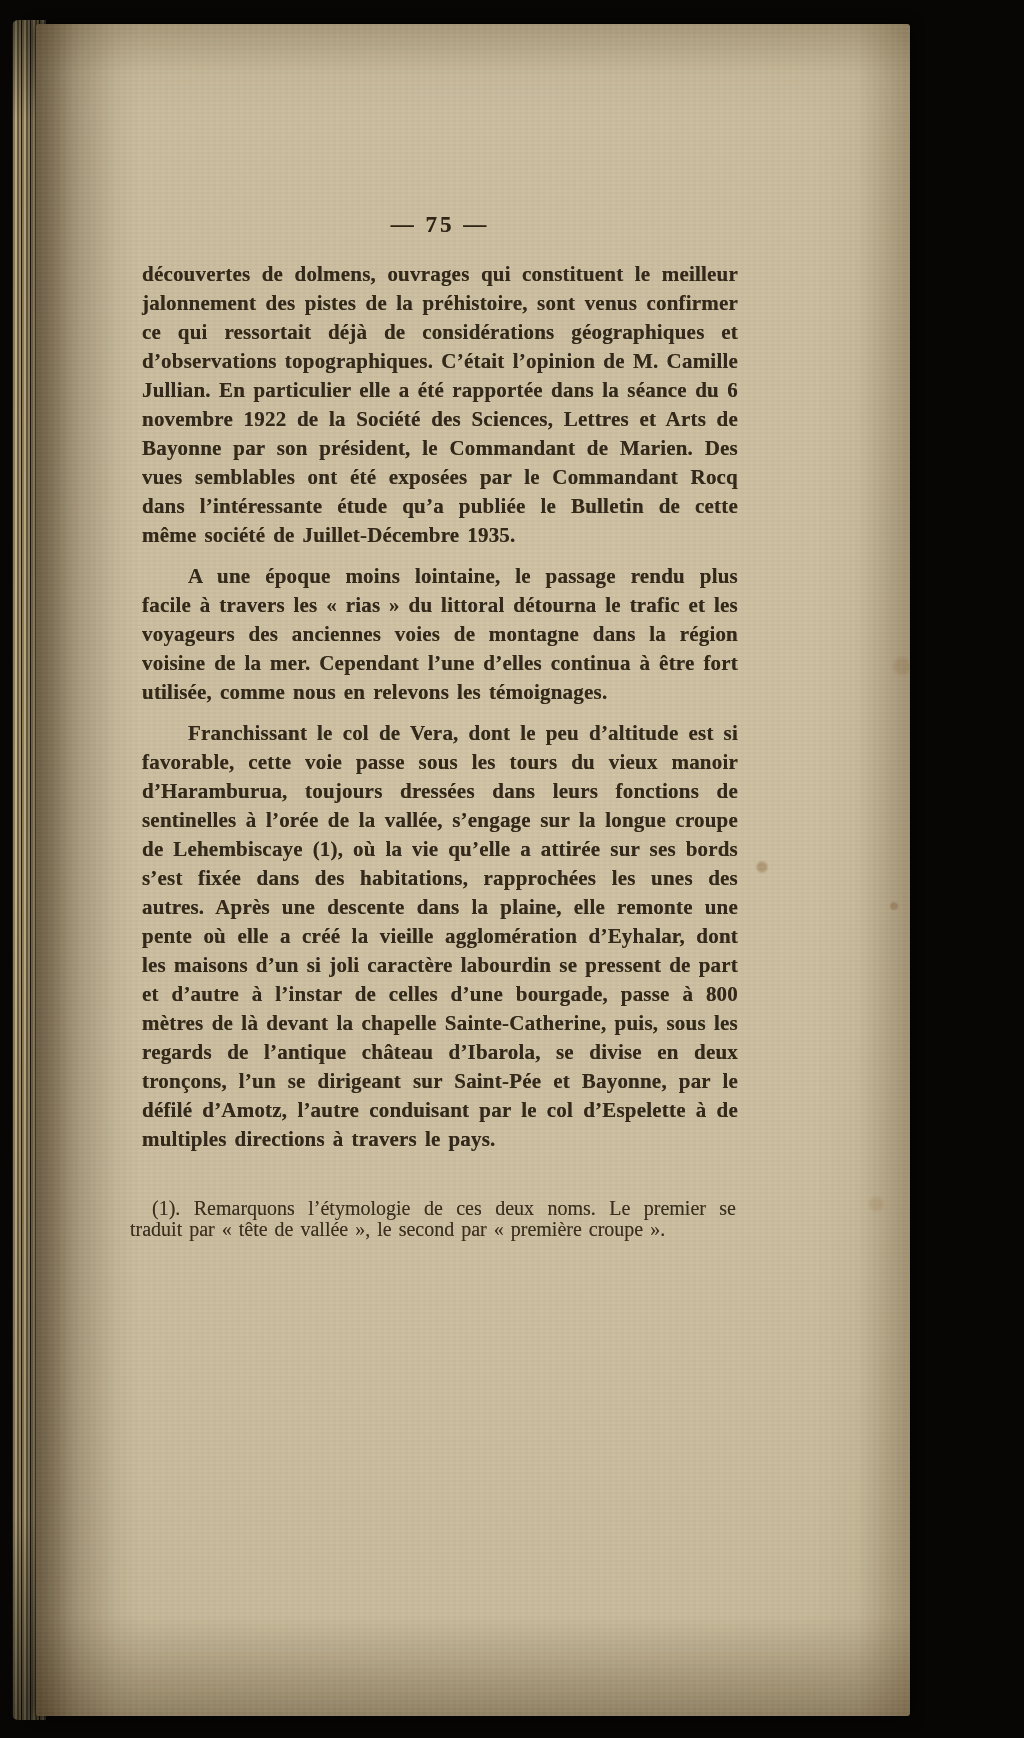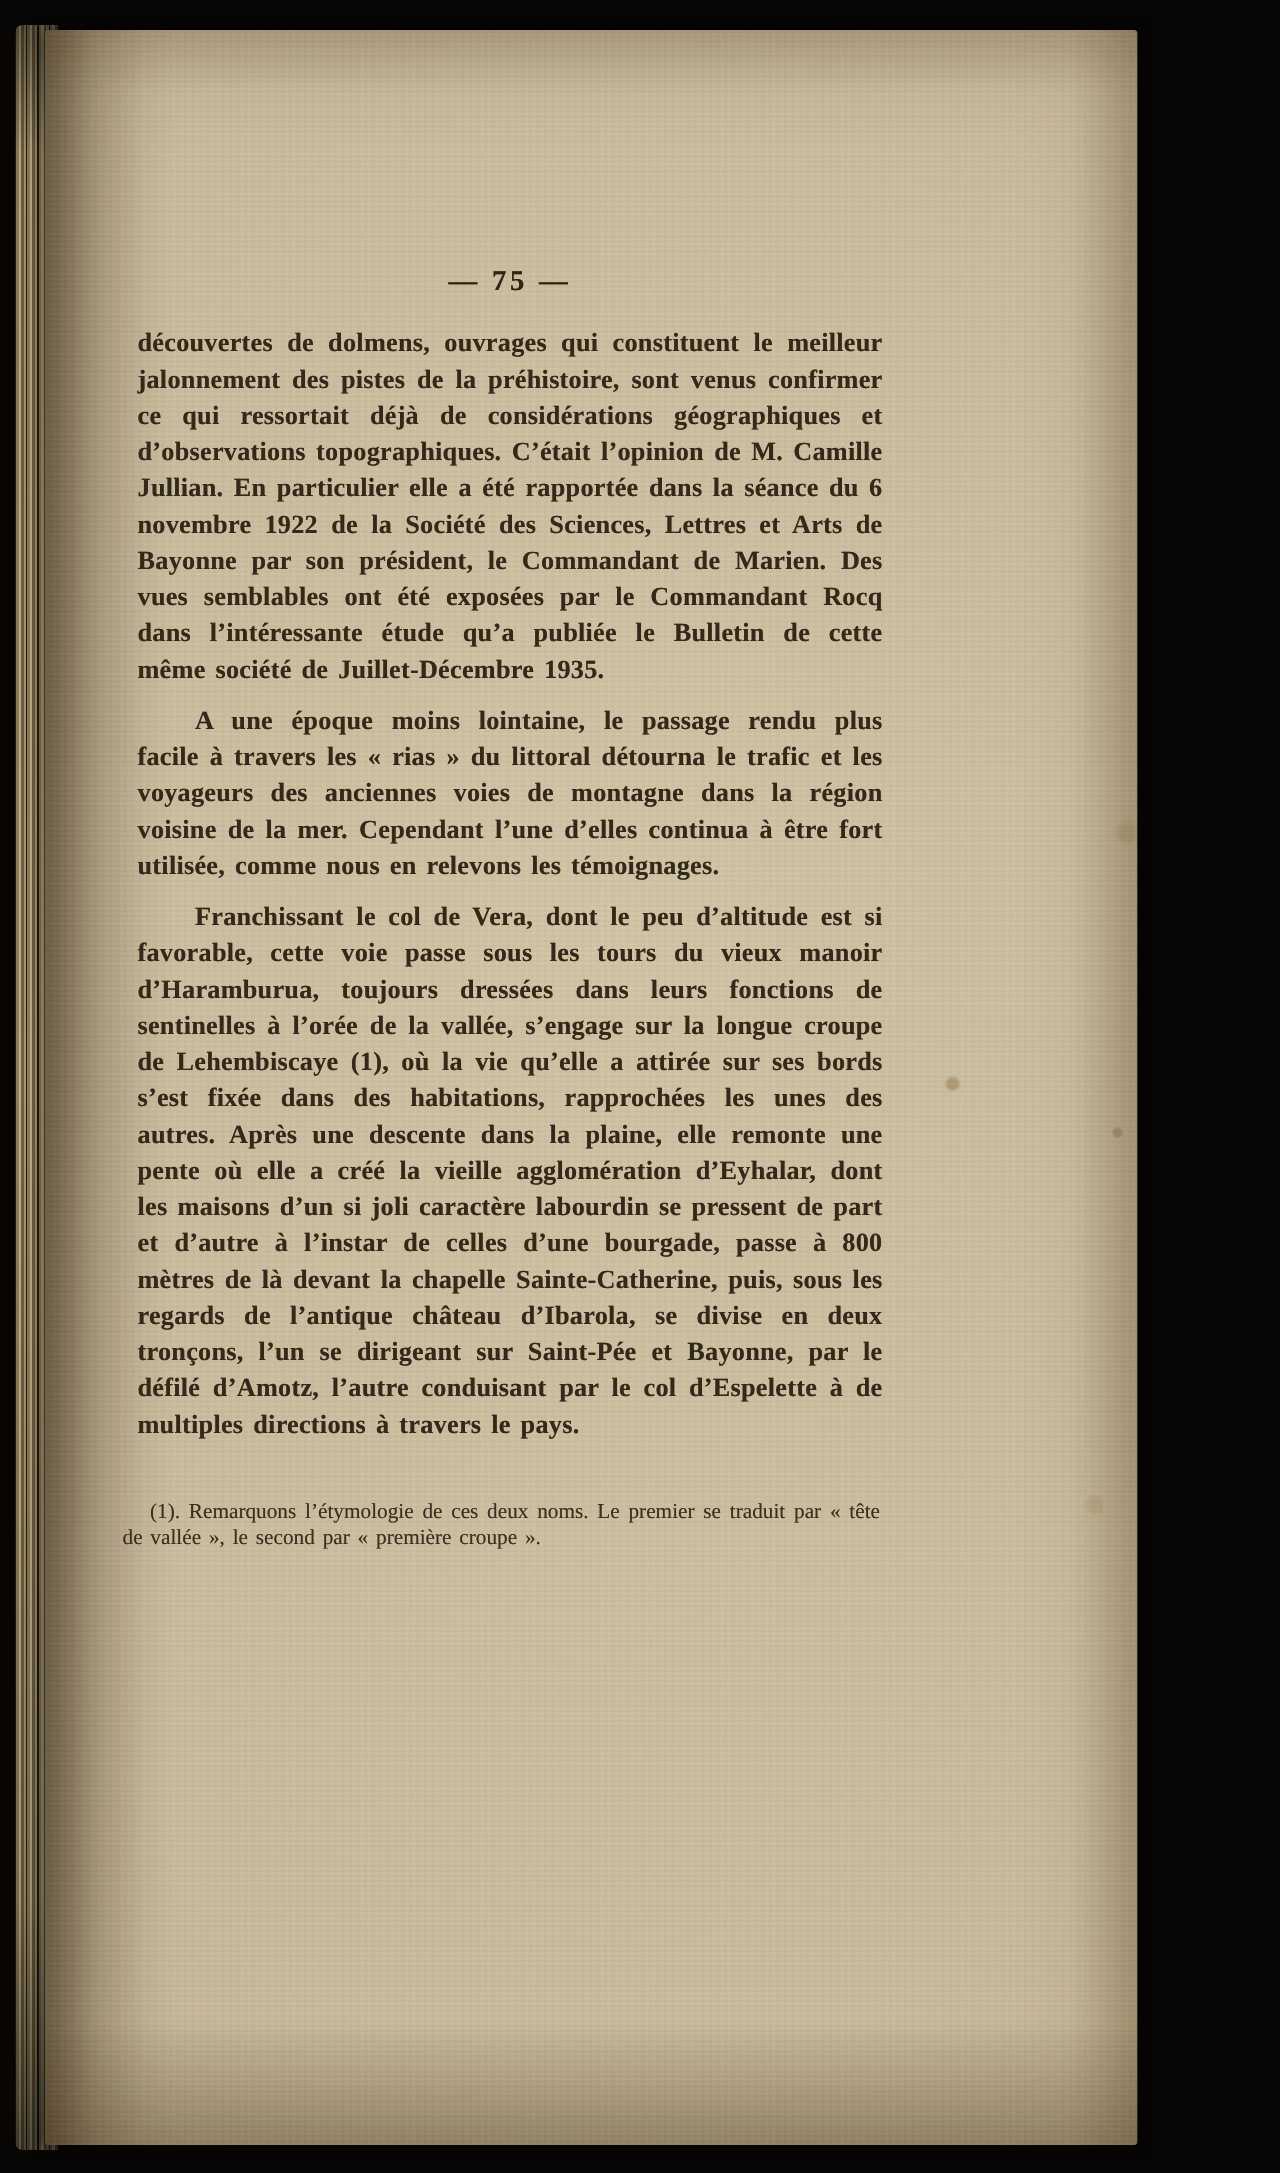--- a/index.html
+++ b/index.html
@@ -84,21 +84,21 @@
     inset: 0;
     border-radius: 3px;
     background:
       repeating-linear-gradient(0deg,  rgba(255,255,255,0.016) 0 2px, rgba(0,0,0,0.016) 2px 4px),
       repeating-linear-gradient(90deg, rgba(255,255,255,0.010) 0 3px, rgba(0,0,0,0.012) 3px 6px);
     pointer-events: none;
   }
 
   .text-block {
     position: absolute;
-    left: 62px;
+    left: 94px;
     top: 188px;
     width: 620px;
     color: #32281a;
     z-index: 2;
   }
 
   .page-number {
     text-align: center;
     font-size: 23px;
     font-weight: 700;
@@ -121,21 +121,21 @@
     color: #33291a;
     text-shadow: 0 0 0.5px rgba(45,34,18,0.55);
   }
   .para.first {
     text-indent: 0;
   }
 
   .footnote {
     margin-top: 44px;
     width: 606px;
-    font-size: 17px;
+    font-size: 20px;
     font-weight: 400;
     line-height: 21px;
     text-align: justify;
     text-indent: 22px;
     word-spacing: 2px;
     color: #3a2f1f;
     text-shadow: 0 0 0.4px rgba(50,38,20,0.45);
   }
 </style>
 </head>

